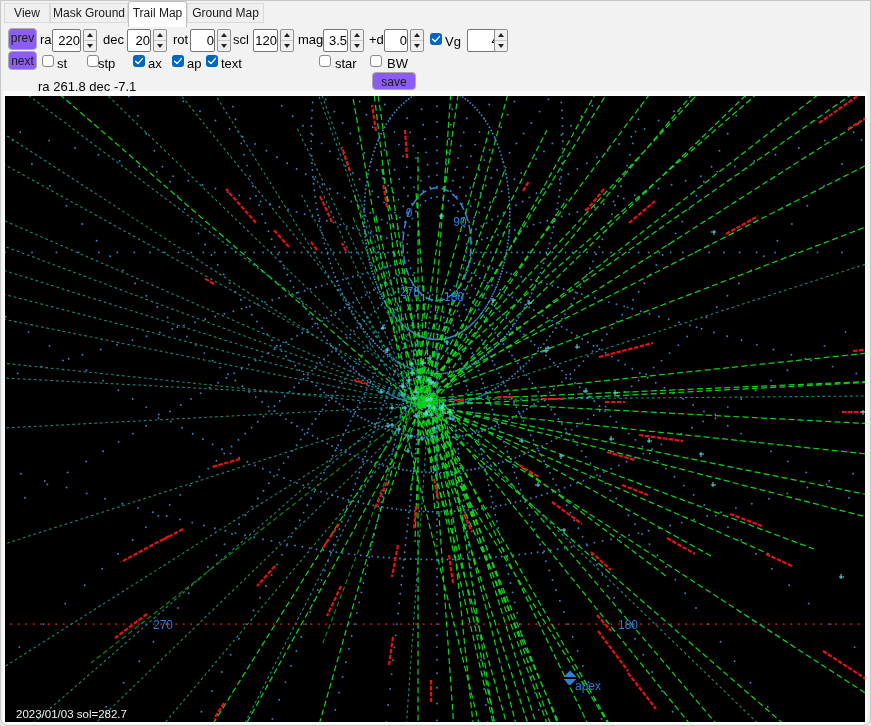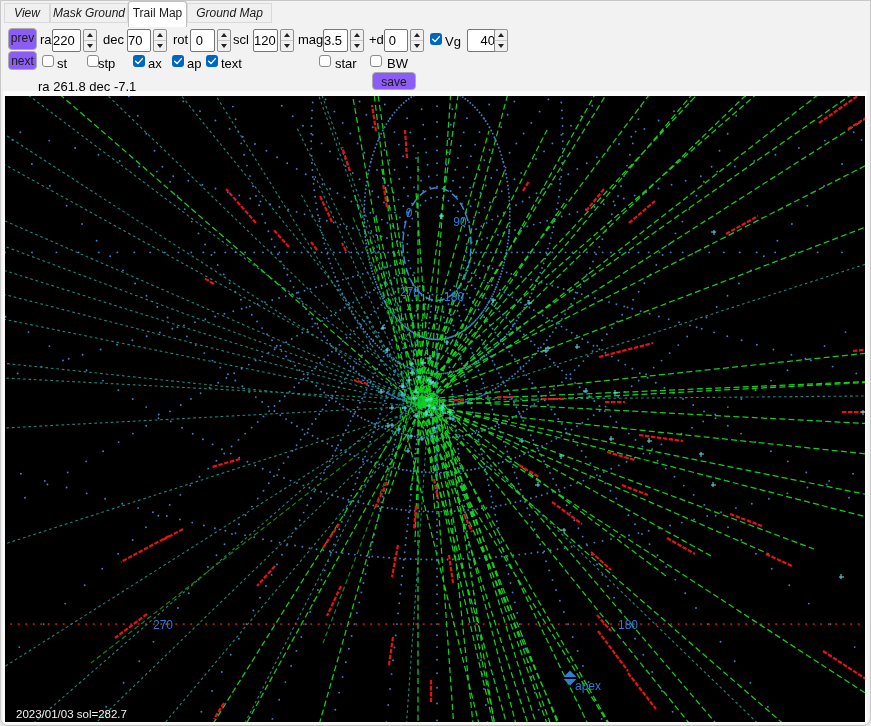--- a/index.html
+++ b/index.html
@@ -1,55 +1,55 @@
 <!DOCTYPE html>
 <html><head><meta charset="utf-8"><style>
 * { margin:0; padding:0; box-sizing:border-box; }
 body { width:871px; height:726px; font-family:"Liberation Sans",sans-serif; background:#e8e8e8; }
 #win { position:relative; width:871px; height:726px; background:#f2f2f2;
   border:1px solid #c7c7c7; border-radius:0 0 8px 8px; overflow:hidden; }
 #white { position:absolute; left:2px; top:90px; width:864px; height:633px; background:#fbfbfb; }
 .tab { position:absolute; top:2px; height:20px; background:#f0f0f0; border:1px solid #d9d9d9;
-  font-size:12px; color:#1a1a1a; text-align:center; line-height:19px;font-style:italic; }
+  font-size:12px; color:#1a1a1a; text-align:center; line-height:19px; }
 .tabact { position:absolute; top:0px; height:26px; background:#fff; border:1px solid #c0c0c0;
   border-bottom:none; border-radius:3px 3px 0 0; font-size:12px; color:#1a1a1a; text-align:center; line-height:22px; z-index:2; }
 .btn { position:absolute; background:#8b5cf6; border:1px solid #ababab; border-radius:4px;
   font-size:12px; color:#1a1a1a; text-align:center; line-height:19px; }
 .lab { position:absolute; height:22px; line-height:22px; font-size:13px; color:#000; }
 .tb { position:absolute; background:#fff; border:1px solid #767676; border-radius:2px;
-  font-size:13px; color:#000; text-align:right; padding-right:11px; line-height:21px; }
+  font-size:13px; color:#000; text-align:right; padding-right:0; line-height:21px; }
 .spin { position:absolute; width:14px; border:1px solid #919191; border-radius:2px; background:#f0f0f0; }
 .su,.sd { position:relative; height:50%; }
 .su { border-bottom:1px solid #c6c6c6; }
 .tu { position:absolute; left:3px; top:3px; border-left:3px solid transparent; border-right:3px solid transparent; border-bottom:4px solid #222; }
 .td { position:absolute; left:3px; top:3px; border-left:3px solid transparent; border-right:3px solid transparent; border-top:4px solid #222; }
 .cbu { position:absolute; width:12px; height:12px; background:#fff; border:1px solid #8a8a8a; border-radius:3px; }
 .cbc { position:absolute; width:12px; height:12px; background:#0067c0; border-radius:3px; }
 .cbc svg { display:block; }
 </style></head>
 <body>
 <div id="win">
 <div id="white"></div>
 <div class="tab" style="left:3px;width:46px">View</div>
 <div class="tab" style="left:49px;width:78px">Mask Ground</div>
 <div class="tabact" style="left:127px;width:59px">Trail Map</div>
-<div class="tab" style="left:186px;width:85px">Ground Map</div>
+<div class="tab" style="left:186px;width:77px">Ground Map</div>
 <div class="btn" style="left:7px;top:27px;width:29px;height:22px">prev</div>
 <div class="lab" style="left:39px;top:28px">ra</div>
 <div class="tb" style="left:51px;top:28px;width:29px;height:23px">220</div>
 <div class="spin" style="left:82px;top:28px;height:23px">
       <div class="su">
         <i class="tu"></i>
       </div>
       <div class="sd">
         <i class="td"></i>
       </div>
     </div>
 <div class="lab" style="left:102px;top:28px">dec</div>
-<div class="tb" style="left:126px;top:28px;width:24px;height:23px">70</div>
+<div class="tb" style="left:126px;top:28px;width:24px;height:23px">20</div>
 <div class="spin" style="left:152px;top:28px;height:23px">
       <div class="su">
         <i class="tu"></i>
       </div>
       <div class="sd">
         <i class="td"></i>
       </div>
     </div>
 <div class="lab" style="left:172px;top:28px">rot</div>
 <div class="tb" style="left:189px;top:28px;width:25px;height:23px">0</div>

